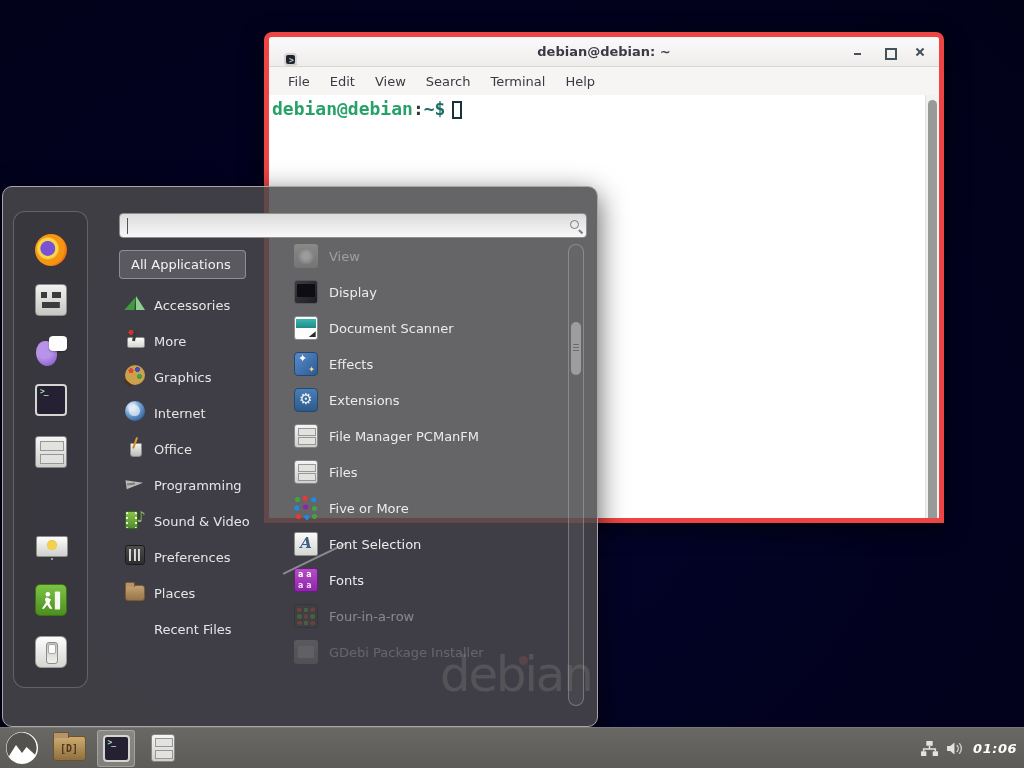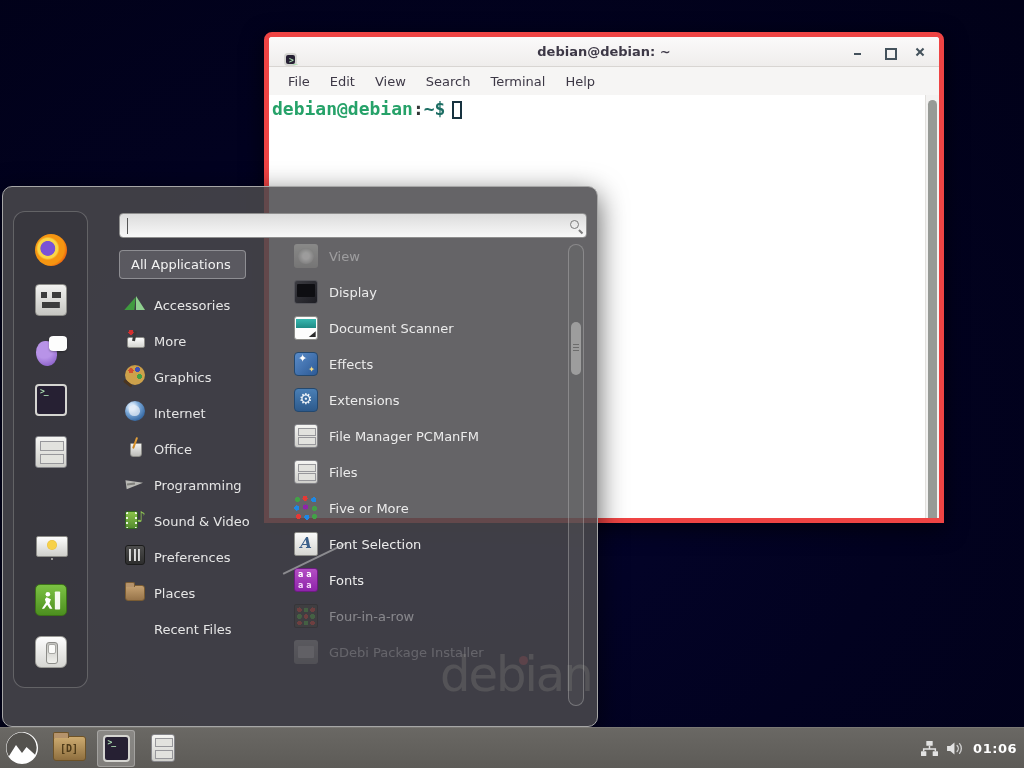--- a/index.html
+++ b/index.html
@@ -73,21 +73,21 @@
   .cursor-trail { position:absolute; left:280px; top:386px; width:70px; height:1.5px; background:rgba(215,215,215,.5);
     transform:rotate(-26deg); transform-origin:left center; }
 
   
   .taskbar { position:absolute; left:0; bottom:0; width:1024px; height:41px; background:linear-gradient(#6a6864,#5d5b57);
     border-top:1px solid #7a7874; display:flex; align-items:center; }
   .tb-left { display:flex; align-items:center; gap:9px; padding-left:3px; }
   .tb-btn { width:38px; height:37px; display:flex; align-items:center; justify-content:center; border-radius:3px; cursor:pointer; }
   .tb-btn.active { background:rgba(255,255,255,.22); border:1px solid rgba(255,255,255,.25); }
   .tb-right { margin-left:auto; display:flex; align-items:center; gap:8px; padding-right:7px; }
-  .tb-clock { font-size:13px; font-weight:bold; color:#ffffff; letter-spacing:.5px; }
+  .tb-clock { font-size:13px; font-weight:bold; color:#ffffff; letter-spacing:.5px;font-style:italic; }
 
   
   .mi { position:relative; display:inline-block; flex:none; }
 
   .icon-firefox { border-radius:50%;
     background:radial-gradient(circle at 40% 45%, #7a52d6 0 27%, #f9d648 30% 38%, #f59511 45% 63%, #e8520e 78%, #c41d0b 100%); }
   .icon-keyboard { background:linear-gradient(#f2f2f0,#c6c6c2); border:1px solid #8d8d89; border-radius:4px; }
   .icon-keyboard::before { content:""; position:absolute; left:15%; top:22%; width:70%; height:56%;
     background:linear-gradient(#3c3c3c,#3c3c3c) 0 0/30% 38% no-repeat,
                linear-gradient(#3c3c3c,#3c3c3c) 100% 0/45% 38% no-repeat,

